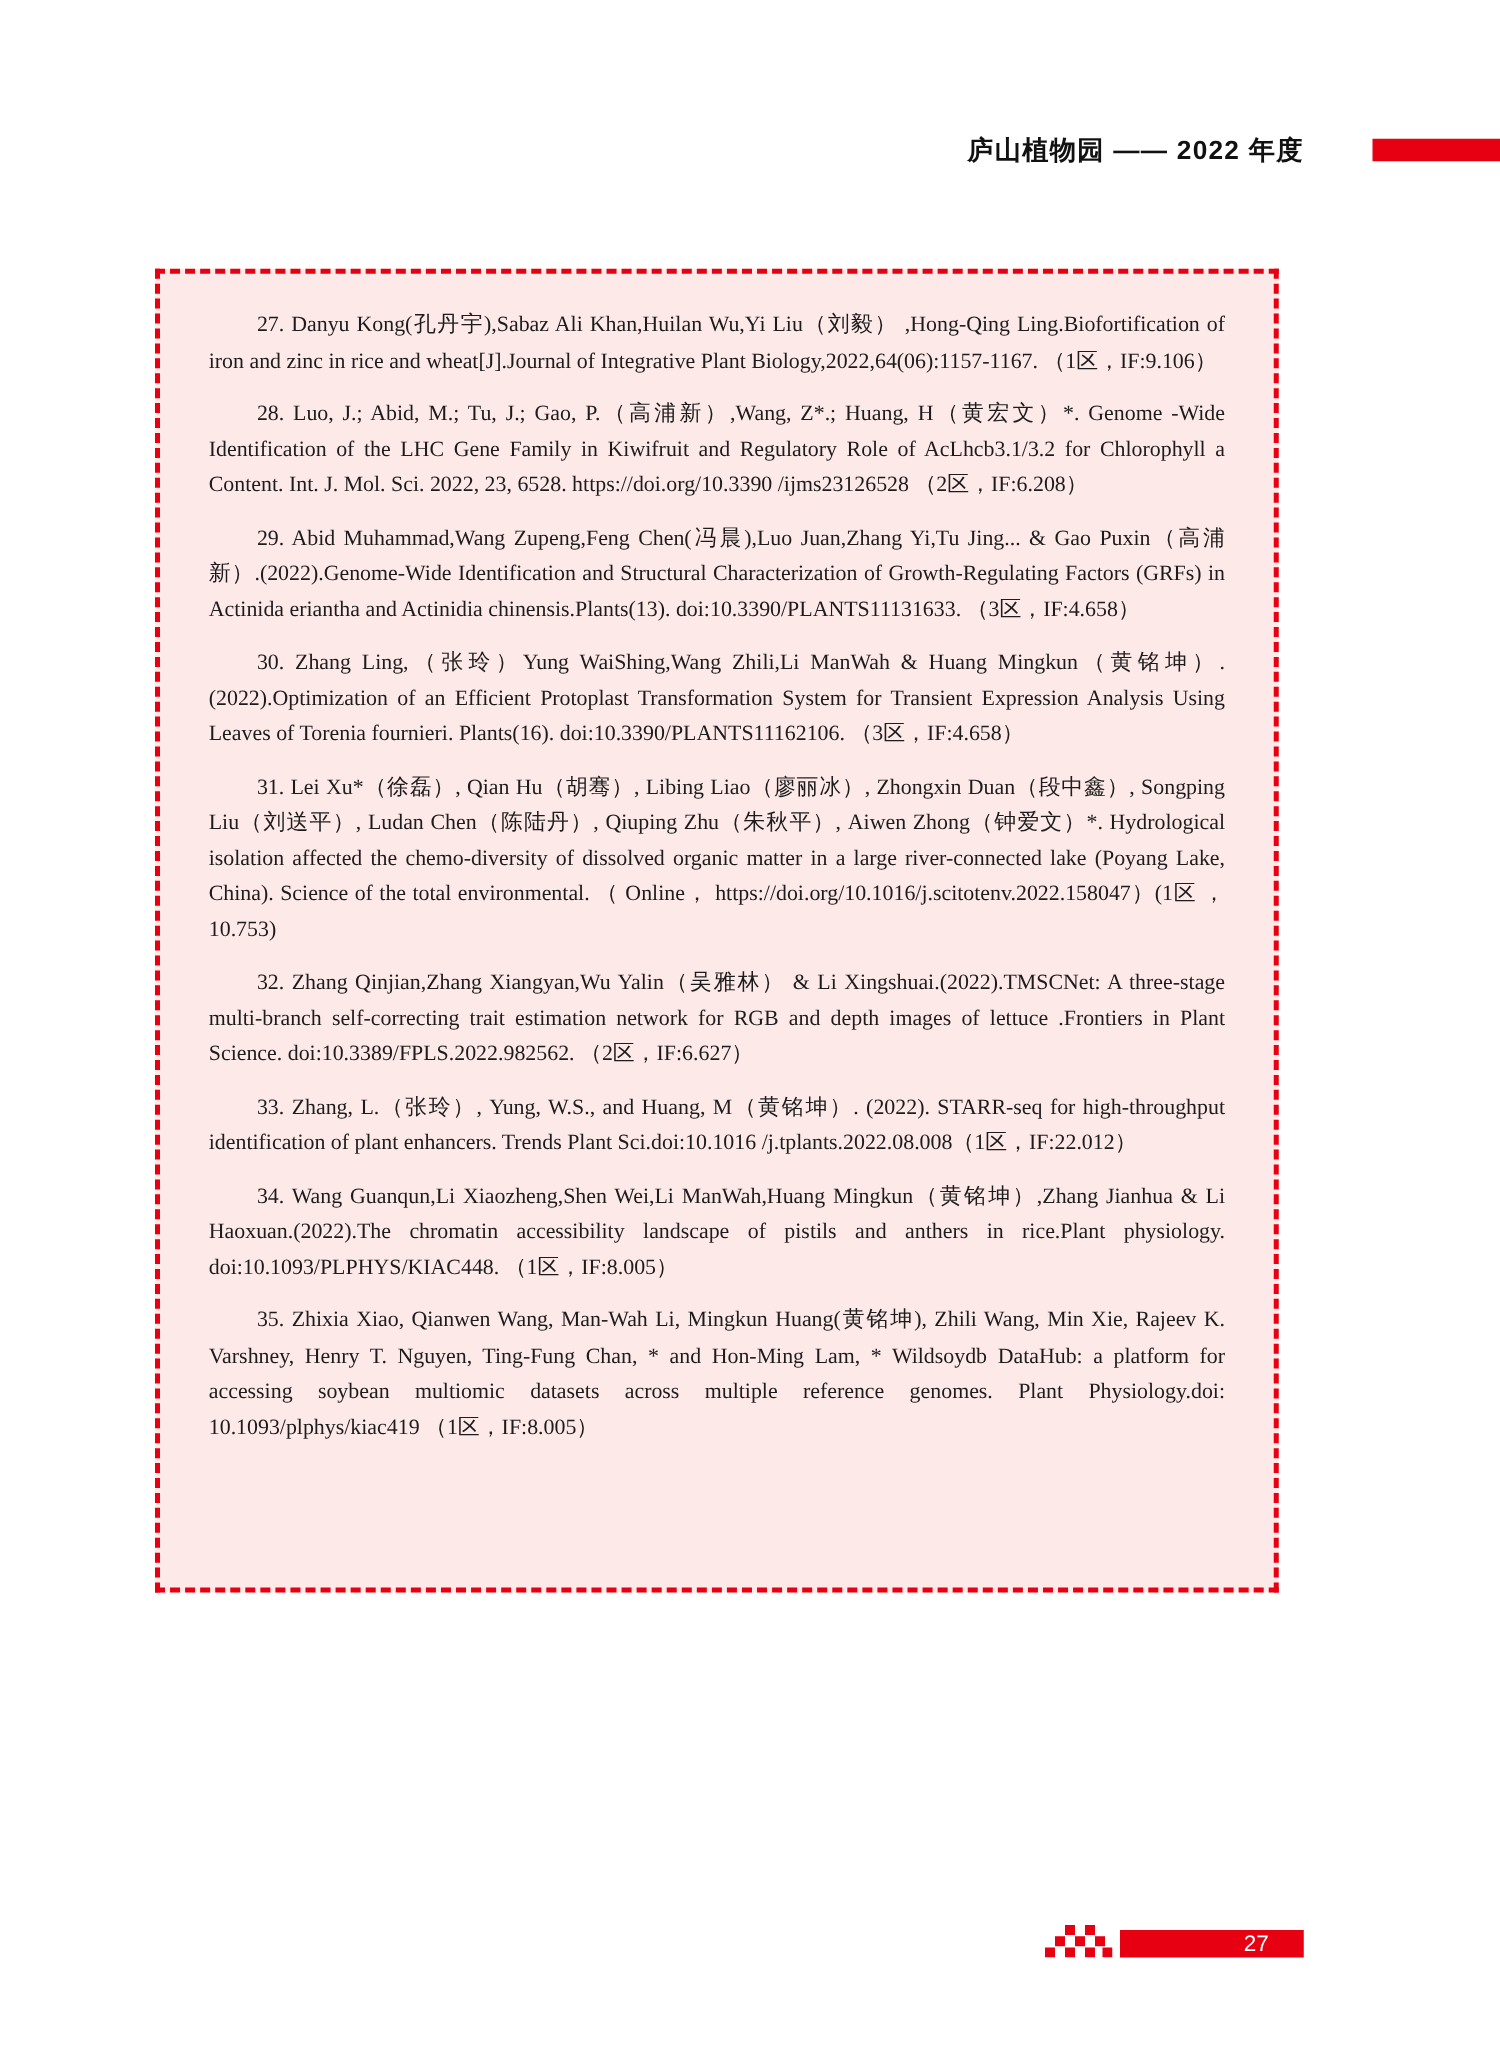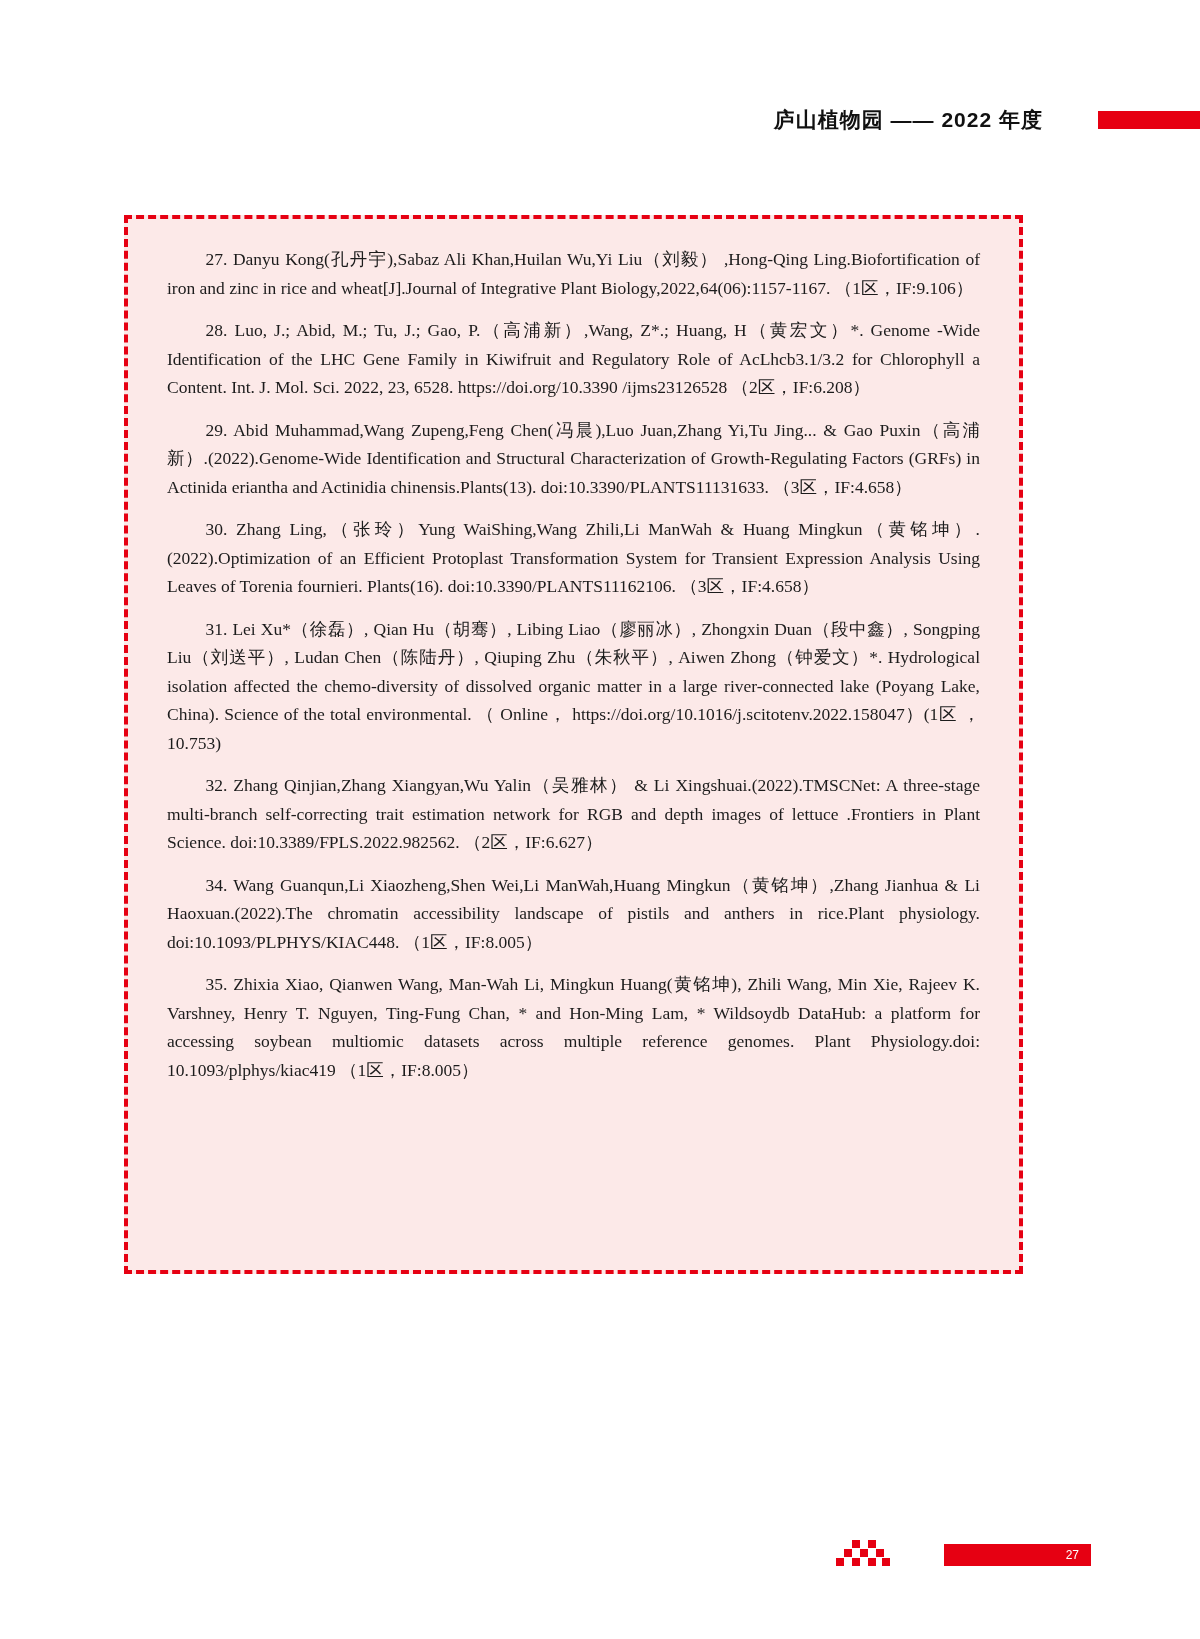--- a/index.html
+++ b/index.html
@@ -54,50 +54,51 @@
     overflow-wrap:break-word;
   }
   
   .checker{
     position:absolute;
     left:836px;
     top:1540px;
   }
   .page-number-bar{
     position:absolute;
-    left:944px;
+    left:896px;
     top:1544px;
     width:147px;
     height:22px;
     background:var(--red);
     color:#ffffff;
     font-family:"Liberation Sans","DejaVu Sans",sans-serif;
-    font-size:12px;
+    font-size:18px;
     line-height:22px;
     text-align:right;
-    padding-right:12px;
+    padding-right:28px;
     box-sizing:border-box;
   }
   :root{--red:#e60012;}
 </style>
 </head>
 <body>
 
 <div class="page">
 
   <div class="header-title">庐山植物园 —— 2022 年度</div>
   <div class="header-accent-bar"></div>
 
   <div class="ref-box">
     <p class="ref-item">27.  Danyu Kong(孔丹宇),Sabaz Ali Khan,Huilan Wu,Yi Liu（刘毅） ,Hong-Qing Ling.Biofortification of iron and zinc in rice and wheat[J].Journal of Integrative Plant Biology,2022,64(06):1157-1167. （1区，IF:9.106）</p>
     <p class="ref-item">28.  Luo, J.; Abid, M.; Tu, J.; Gao, P.（高浦新）,Wang, Z*.; Huang, H（黄宏文）*. Genome -Wide Identification of the LHC Gene Family in Kiwifruit and Regulatory Role of AcLhcb3.1/3.2 for Chlorophyll a Content. Int. J. Mol. Sci. 2022, 23, 6528. https://doi.org/10.3390 /ijms23126528 （2区，IF:6.208）</p>
     <p class="ref-item">29.  Abid Muhammad,Wang Zupeng,Feng Chen(冯晨),Luo Juan,Zhang Yi,Tu Jing... &amp; Gao Puxin（高浦新）.(2022).Genome-Wide Identification and Structural Characterization of Growth-Regulating Factors (GRFs) in Actinida eriantha and Actinidia chinensis.Plants(13). doi:10.3390/PLANTS11131633. （3区，IF:4.658）</p>
     <p class="ref-item">30.  Zhang Ling,（张玲）Yung WaiShing,Wang Zhili,Li ManWah &amp; Huang Mingkun（黄铭坤）.(2022).Optimization of an Efficient Protoplast Transformation System for Transient Expression Analysis Using Leaves of Torenia fournieri. Plants(16). doi:10.3390/PLANTS11162106. （3区，IF:4.658）</p>
     <p class="ref-item">31.  Lei Xu*（徐磊）, Qian Hu（胡骞）, Libing Liao（廖丽冰）, Zhongxin Duan（段中鑫）, Songping Liu（刘送平）, Ludan Chen（陈陆丹）, Qiuping Zhu（朱秋平）, Aiwen Zhong（钟爱文）*. Hydrological isolation affected the chemo-diversity of dissolved organic matter in a large river-connected lake (Poyang Lake, China). Science of the total environmental. （ Online， https://doi.org/10.1016/j.scitotenv.2022.158047）(1区 ，10.753)</p>
     <p class="ref-item">32.  Zhang Qinjian,Zhang Xiangyan,Wu Yalin（吴雅林） &amp; Li Xingshuai.(2022).TMSCNet: A three-stage multi-branch self-correcting trait estimation network for RGB and depth images of lettuce .Frontiers in Plant Science.  doi:10.3389/FPLS.2022.982562. （2区，IF:6.627）</p>
+    <p class="ref-item">33.  Zhang, L.（张玲）, Yung, W.S., and Huang, M（黄铭坤）. (2022). STARR-seq for high-throughput identification of plant enhancers. Trends Plant Sci.doi:10.1016 /j.tplants.2022.08.008（1区，IF:22.012）</p>
     <p class="ref-item">34.  Wang Guanqun,Li Xiaozheng,Shen Wei,Li ManWah,Huang Mingkun（黄铭坤）,Zhang Jianhua &amp; Li Haoxuan.(2022).The chromatin accessibility landscape of pistils and anthers in rice.Plant physiology.  doi:10.1093/PLPHYS/KIAC448. （1区，IF:8.005）</p>
     <p class="ref-item">35.  Zhixia Xiao,  Qianwen Wang, Man-Wah Li, Mingkun Huang(黄铭坤), Zhili Wang, Min Xie,  Rajeev K. Varshney,  Henry T. Nguyen, Ting-Fung Chan, * and Hon-Ming Lam, * Wildsoydb DataHub: a platform for accessing soybean multiomic datasets across multiple reference genomes. Plant Physiology.doi: 10.1093/plphys/kiac419 （1区，IF:8.005）</p>
   </div>
 
   <svg class="checker" width="54" height="26" viewBox="0 0 54 26">
     <g fill="#e60012">
       <rect x="16" y="0" width="8" height="8"></rect>
       <rect x="32" y="0" width="8" height="8"></rect>
       <rect x="8" y="9" width="8" height="8"></rect>
       <rect x="24" y="9" width="8" height="8"></rect>

